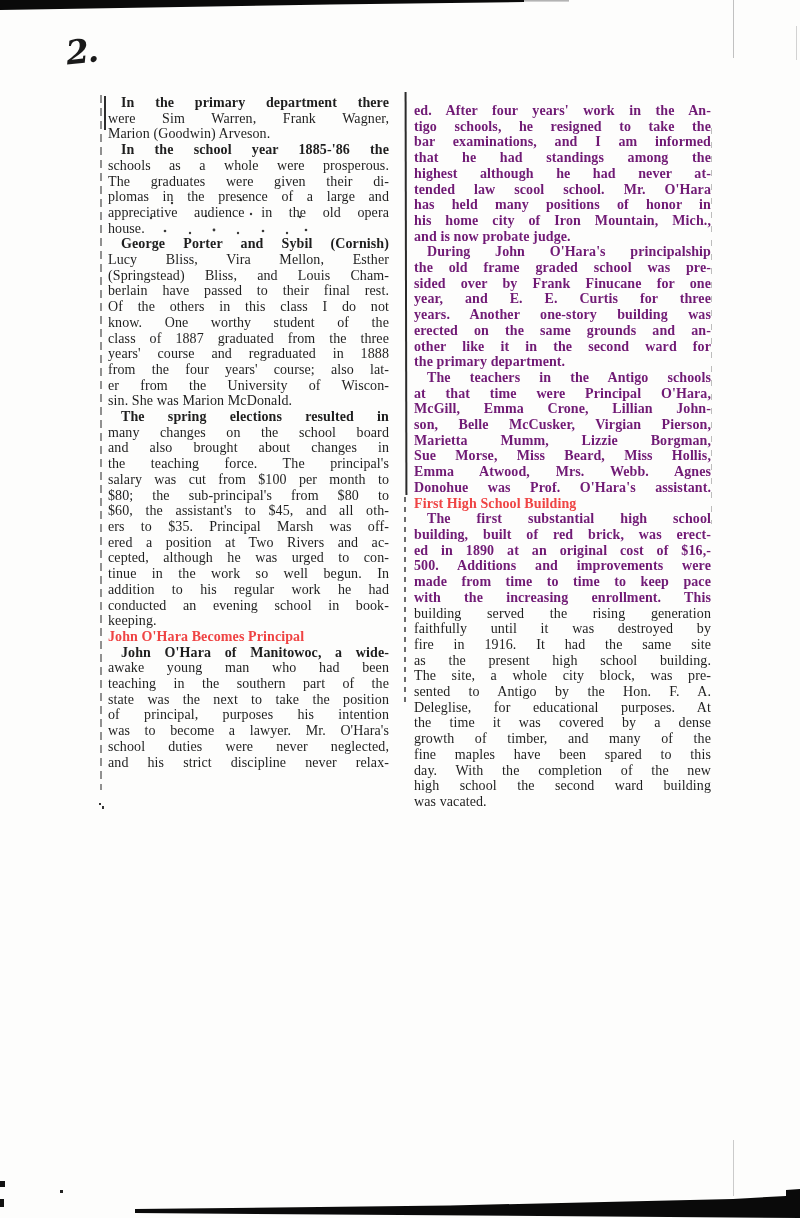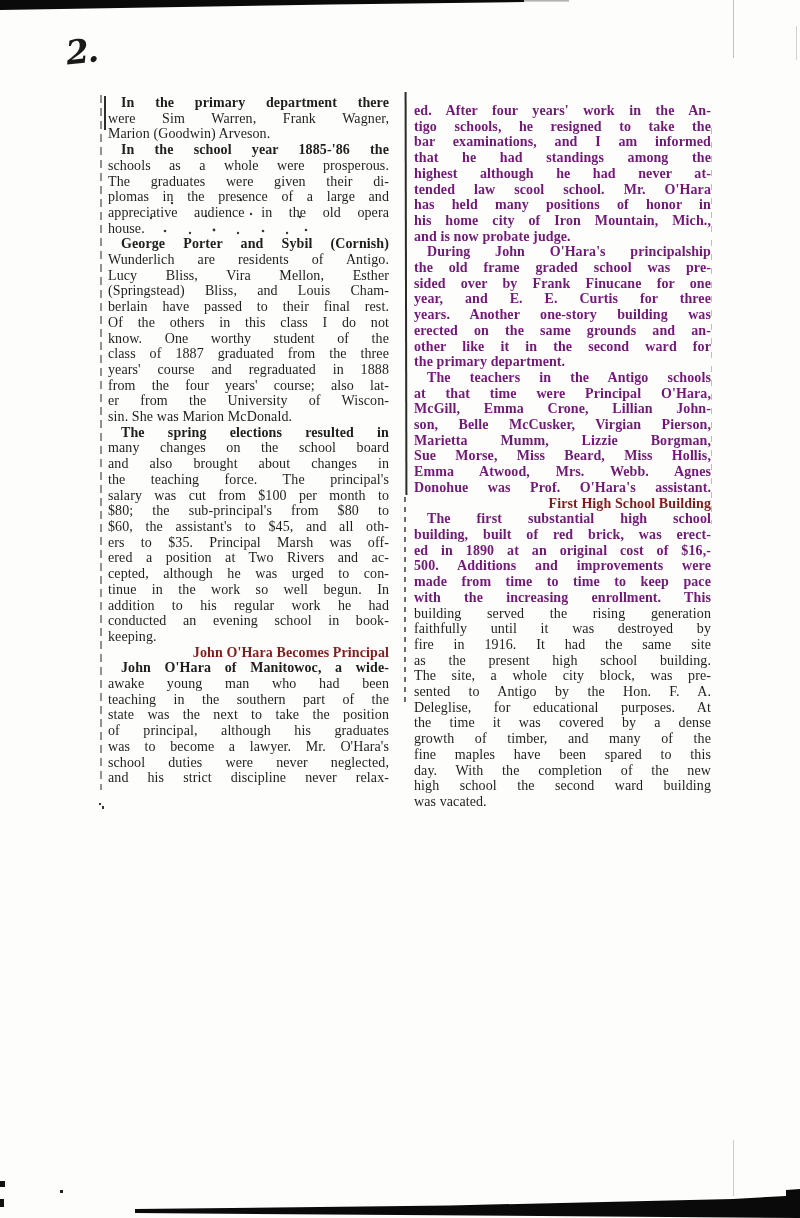--- a/index.html
+++ b/index.html
@@ -46,21 +46,21 @@
   .para.bold .line{font-weight:bold;color:#701a75;}
   .line{
     text-align:justify;
     -moz-text-align-last:justify;
     text-align-last:justify;
     white-space:normal;
   }
   .line.first{text-indent:13px;font-weight:bold;}
   .line.last{-moz-text-align-last:left;text-align-last:left;}
   .heading{
-    font-weight:bold;text-align:right;color:#7f1d1d;
+    font-weight:bold;text-align:left;color:#ef4444;
     font-size:14px;line-height:15.7px;
   }
 </style>
 </head>
 <body>
 
 <div class="page">
 
   <svg class="artifacts" width="800" height="1218" viewBox="0 0 800 1218">
     <path d="M0,0 H524 V2 L330,4.5 L0,10 Z" fill="#0a0a0a"></path>
@@ -108,21 +108,20 @@
       <div class="para">
         <div class="line first">In the school year 1885-'86 the</div>
         <div class="line">schools as a whole were prosperous.</div>
         <div class="line">The graduates were given their di-</div>
         <div class="line">plomas in the presence of a large and</div>
         <div class="line">appreciative audience in the old opera</div>
         <div class="line last">house.</div>
       </div>
       <div class="para">
         <div class="line first">George Porter and Sybil (Cornish)</div>
-        <div class="line">Wunderlich are residents of Antigo.</div>
         <div class="line">Lucy Bliss, Vira Mellon, Esther</div>
         <div class="line">(Springstead) Bliss, and Louis Cham-</div>
         <div class="line">berlain have passed to their final rest.</div>
         <div class="line">Of the others in this class I do not</div>
         <div class="line">know. One worthy student of the</div>
         <div class="line">class of 1887 graduated from the three</div>
         <div class="line">years' course and regraduated in 1888</div>
         <div class="line">from the four years' course; also lat-</div>
         <div class="line">er from the University of Wiscon-</div>
         <div class="line last">sin. She was Marion McDonald.</div>
@@ -142,21 +141,21 @@
         <div class="line">addition to his regular work he had</div>
         <div class="line">conducted an evening school in book-</div>
         <div class="line last">keeping.</div>
       </div>
       <div class="heading">John O'Hara Becomes Principal</div>
       <div class="para">
         <div class="line first">John O'Hara of Manitowoc, a wide-</div>
         <div class="line">awake young man who had been</div>
         <div class="line">teaching in the southern part of the</div>
         <div class="line">state was the next to take the position</div>
-        <div class="line">of principal, although his graduates</div>
+        <div class="line">of principal, purposes his intention</div>
         <div class="line">was to become a lawyer. Mr. O'Hara's</div>
         <div class="line">school duties were never neglected,</div>
         <div class="line">and his strict discipline never relax-</div>
       </div>
     </div>
   <div class="col col-right" id="col-right">
       <div class="para bold">
         <div class="line">ed. After four years' work in the An-</div>
         <div class="line">tigo schools, he resigned to take the</div>
         <div class="line">bar examinations, and I am informed</div>

